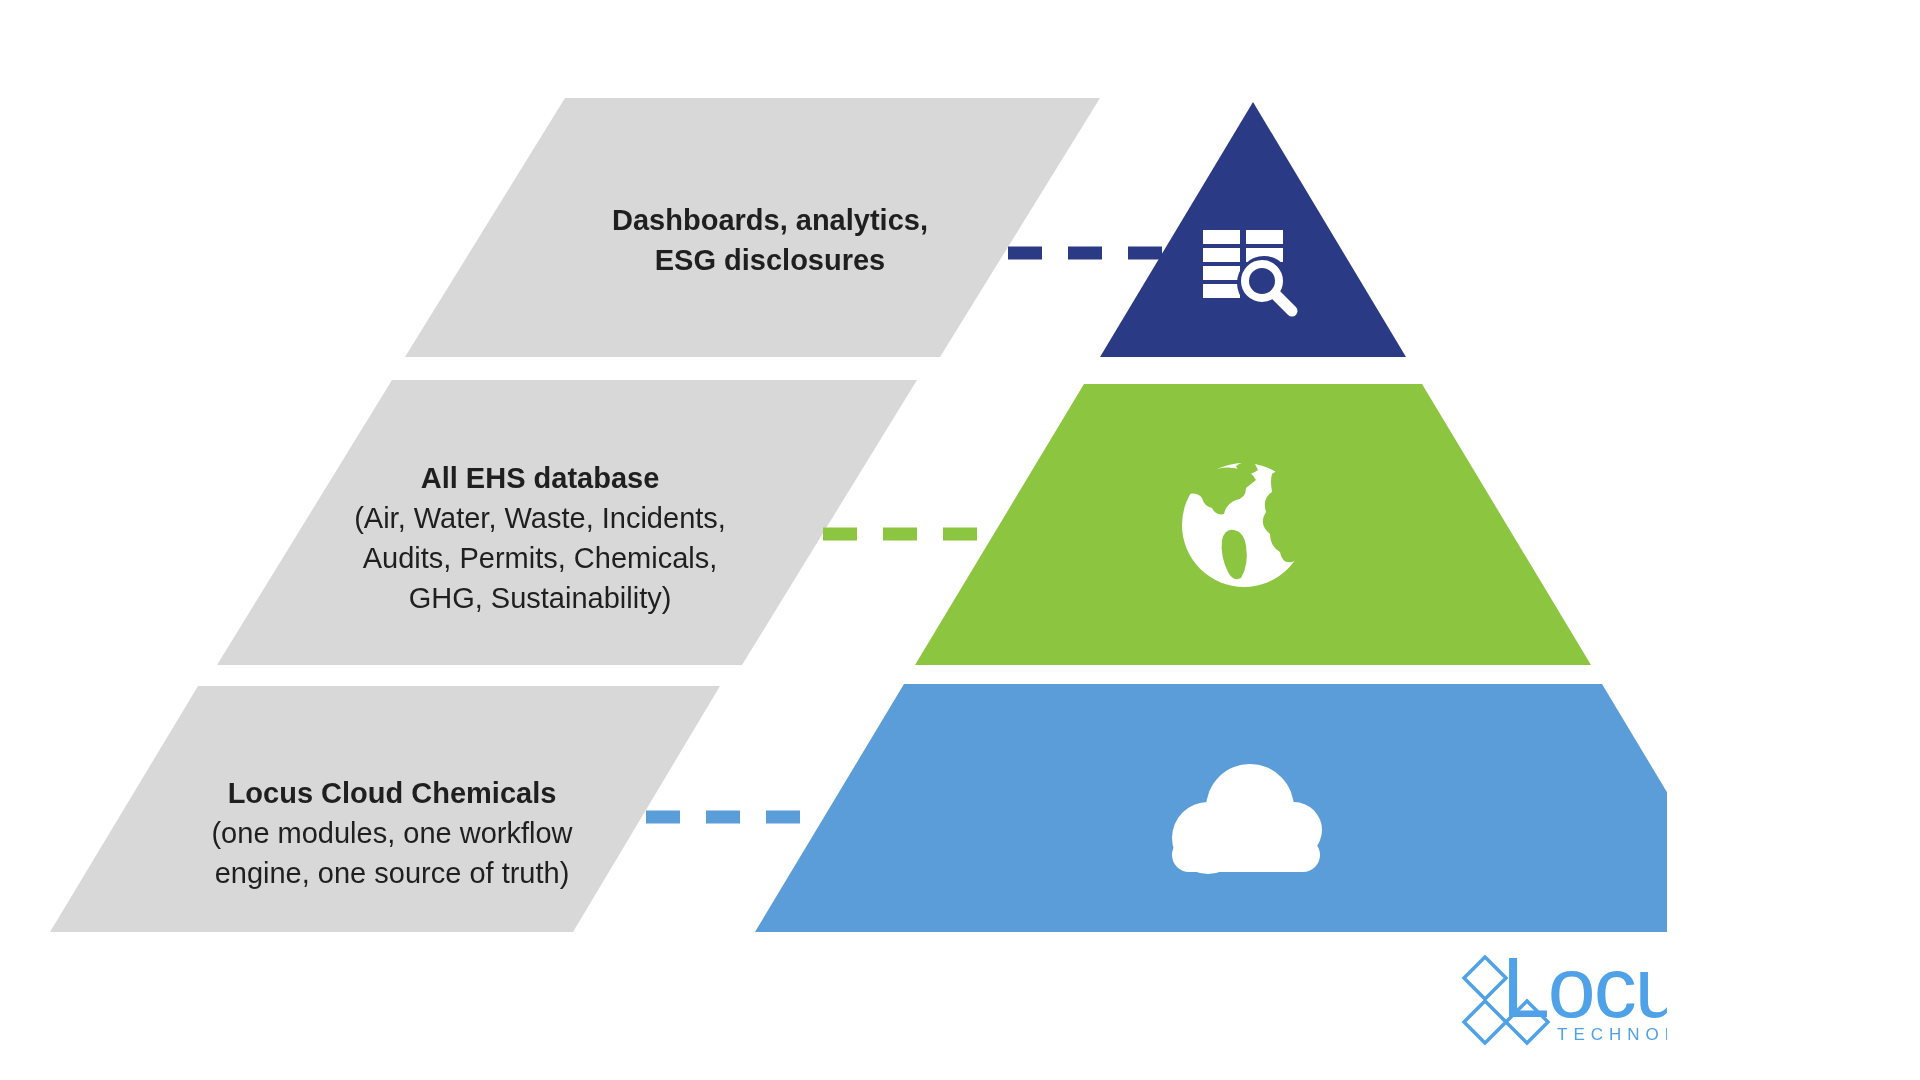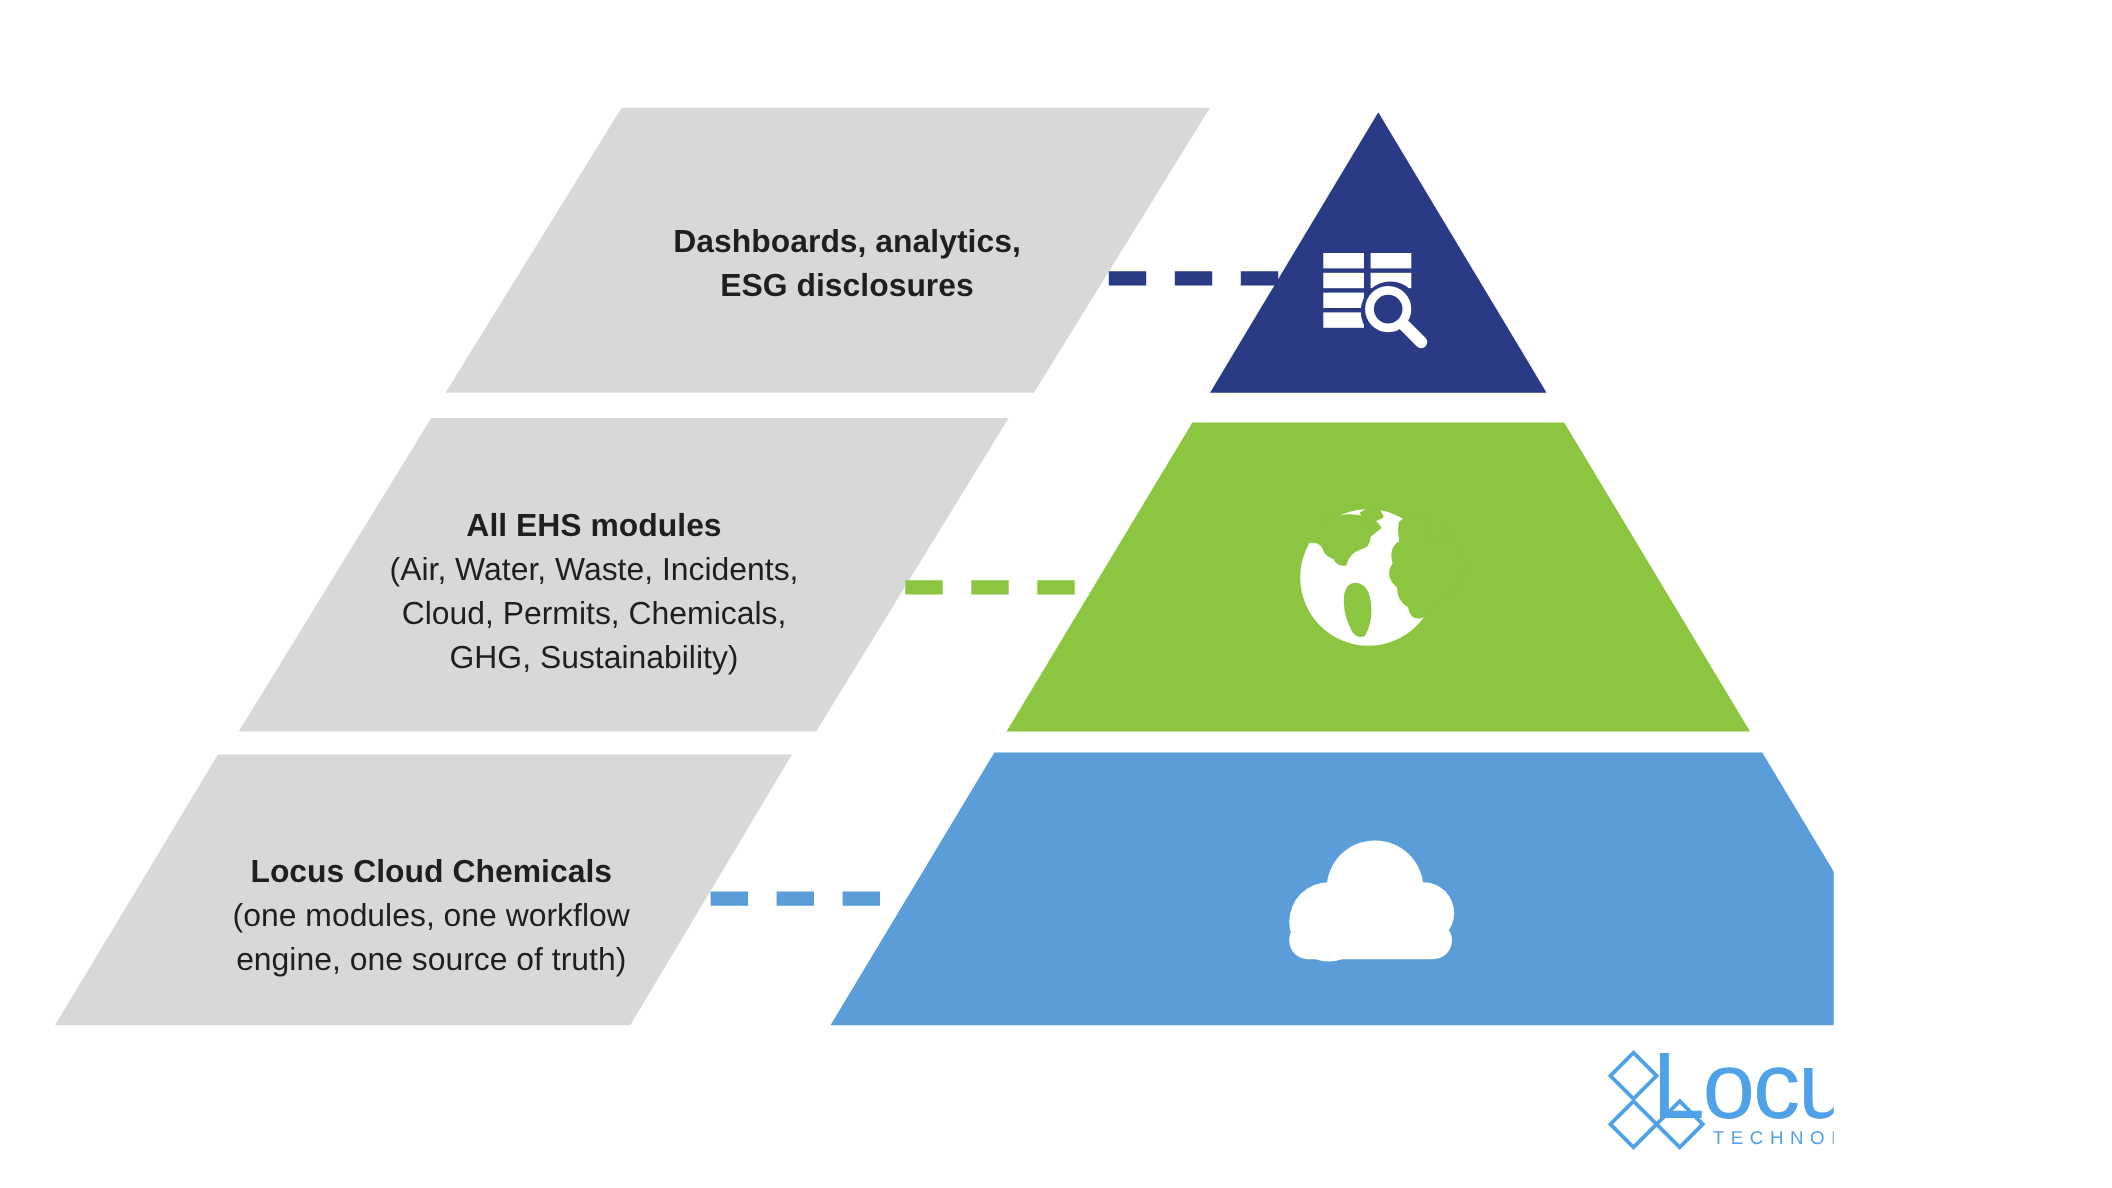--- a/index.html
+++ b/index.html
@@ -101,23 +101,23 @@
       <polygon points="1527,1001 1548,1022 1527,1043 1506,1022"></polygon>
     </g>
   </svg>
 
   <div class="label" style="left:770px; top:240px;">
     <div class="b">Dashboards, analytics,</div>
     <div class="b">ESG disclosures</div>
   </div>
 
   <div class="label" style="left:540px; top:538px;">
-    <div class="b">All EHS modules</div>
+    <div class="b">All EHS database</div>
     <div>(Air, Water, Waste, Incidents,</div>
-    <div>Cloud, Permits, Chemicals,</div>
+    <div>Audits, Permits, Chemicals,</div>
     <div>GHG, Sustainability)</div>
   </div>
 
   <div class="label" style="left:392px; top:833px;">
     <div class="b">Locus Cloud Chemicals</div>
     <div>(one modules, one workflow</div>
     <div>engine, one source of truth)</div>
   </div>
 
   <div class="brand">Locus</div>

